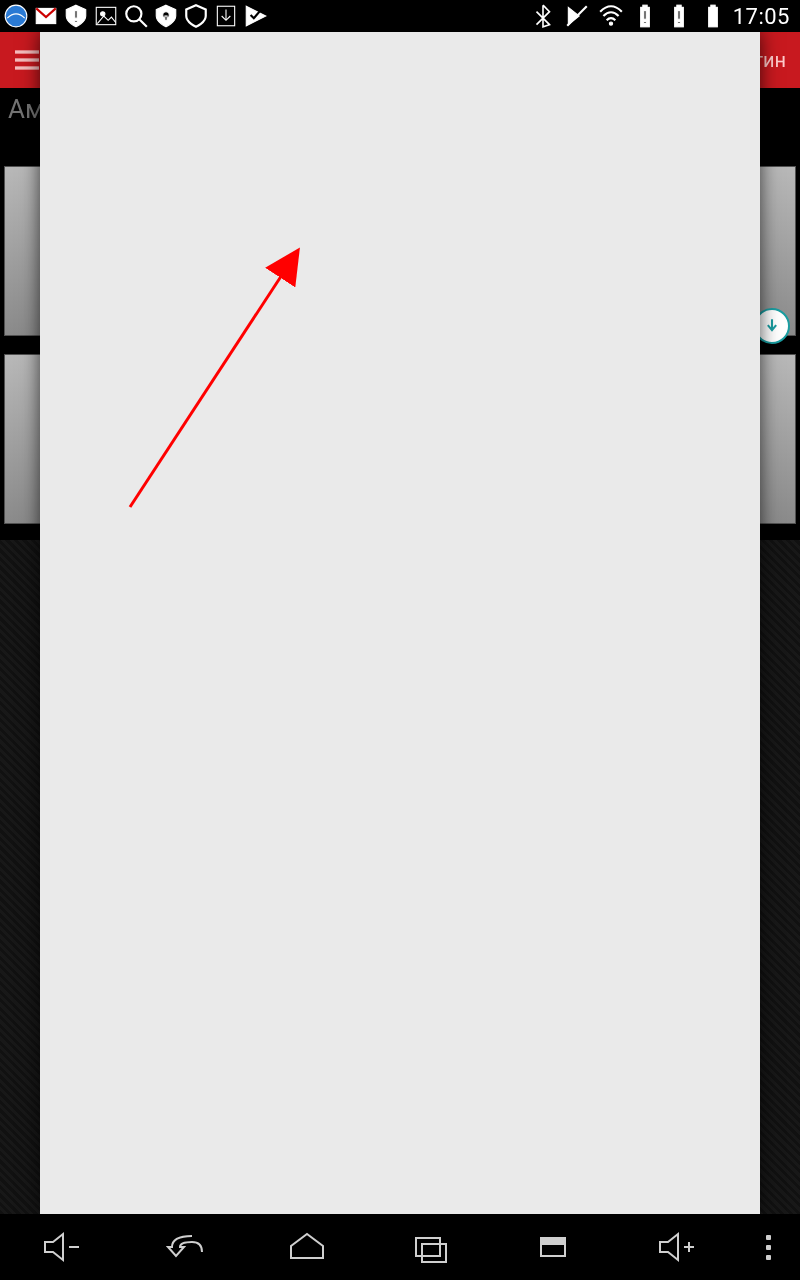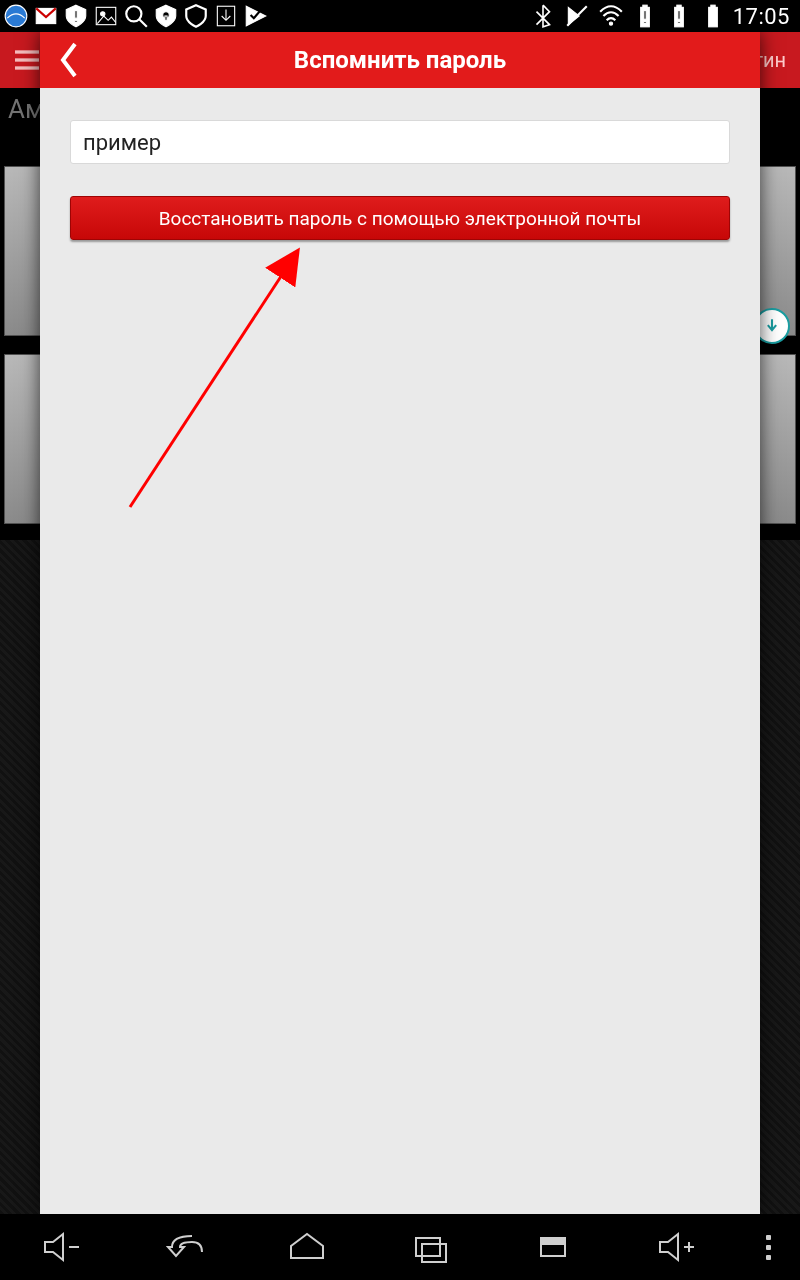--- a/index.html
+++ b/index.html
@@ -180,32 +180,20 @@
 <div class="tile tile1"></div>
 <div class="dl-badge">
     <svg viewBox="0 0 24 24">
       <path d="M12 4 V16 M7 11 L12 17 L17 11" stroke-width="2.5" fill="none"></path>
     </svg>
   </div>
 <div class="tile tile2"></div>
 <div class="bg-hash"></div>
 
 <div class="modal">
-  <div class="modal-header">
-    <div class="back-btn">
-      <svg viewBox="0 0 24 40">
-          <polyline points="18,4 6,20 18,36"></polyline>
-        </svg>
-    </div>
-    <div class="modal-title">Вспомнить пароль</div>
-  </div>
-  <div class="modal-body">
-    <input class="input" value="пример" style="">
-    <button class="recover-btn">Восстановить пароль с помощью электронной почты</button>
-  </div>
   <svg class="annot-arrow" width="220" height="300">
     <defs>
         <marker id="ah" markerWidth="12" markerHeight="12" refX="9" refY="6" orient="auto">
       <path d="M0 0 L12 6 L0 12 Z" fill="#ff0000"></path>
         </marker>
       </defs>
     <line x1="20" y1="280" x2="185" y2="28" stroke="#ff0000" stroke-width="3" marker-end="url(#ah)"></line>
   </svg>
 </div>
 

